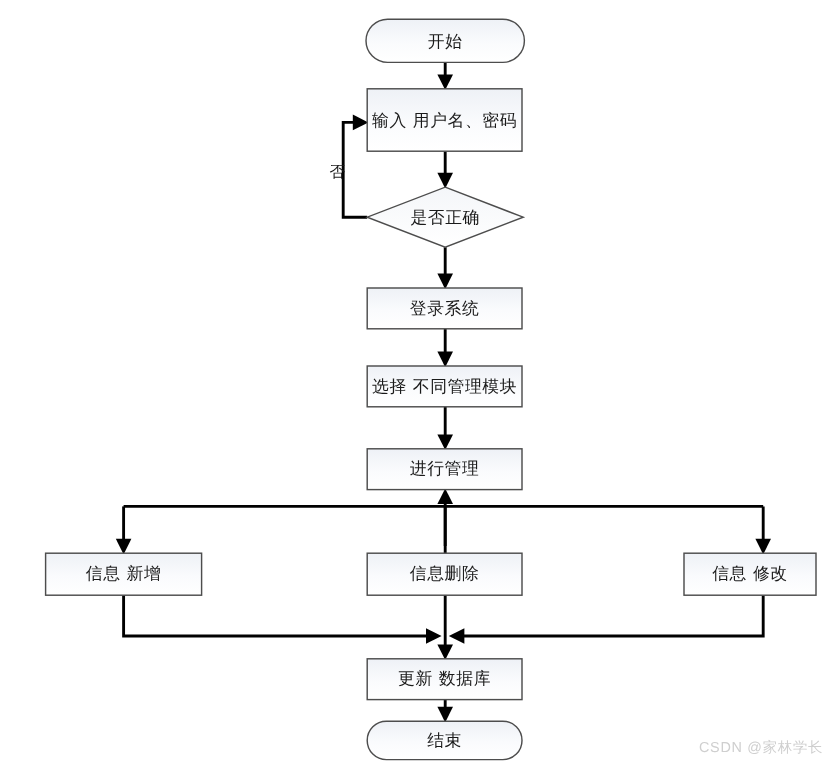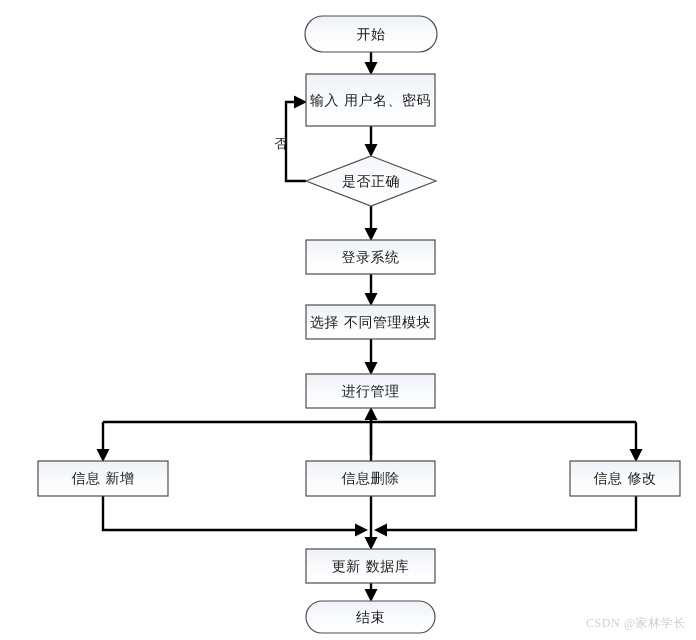--- a/index.html
+++ b/index.html
@@ -52,21 +52,21 @@
     font-family: "DejaVu Sans", "Liberation Sans", sans-serif;
     font-size: 13px;
     fill: #1a1a1a;
     text-anchor: middle;
     dominant-baseline: middle;
   }
   .watermark {
     position: absolute;
     right: 10px;
     bottom: 8px;
-    font-family: Liberation Serif, serif;
+    font-family: Liberation Sans, sans-serif;
     font-size: 12px;
     color: #cfcfcf;
     letter-spacing: 0.6px;
     user-select: none;
     white-space: nowrap;
   }
 </style>
 </head>
 <body>
 

